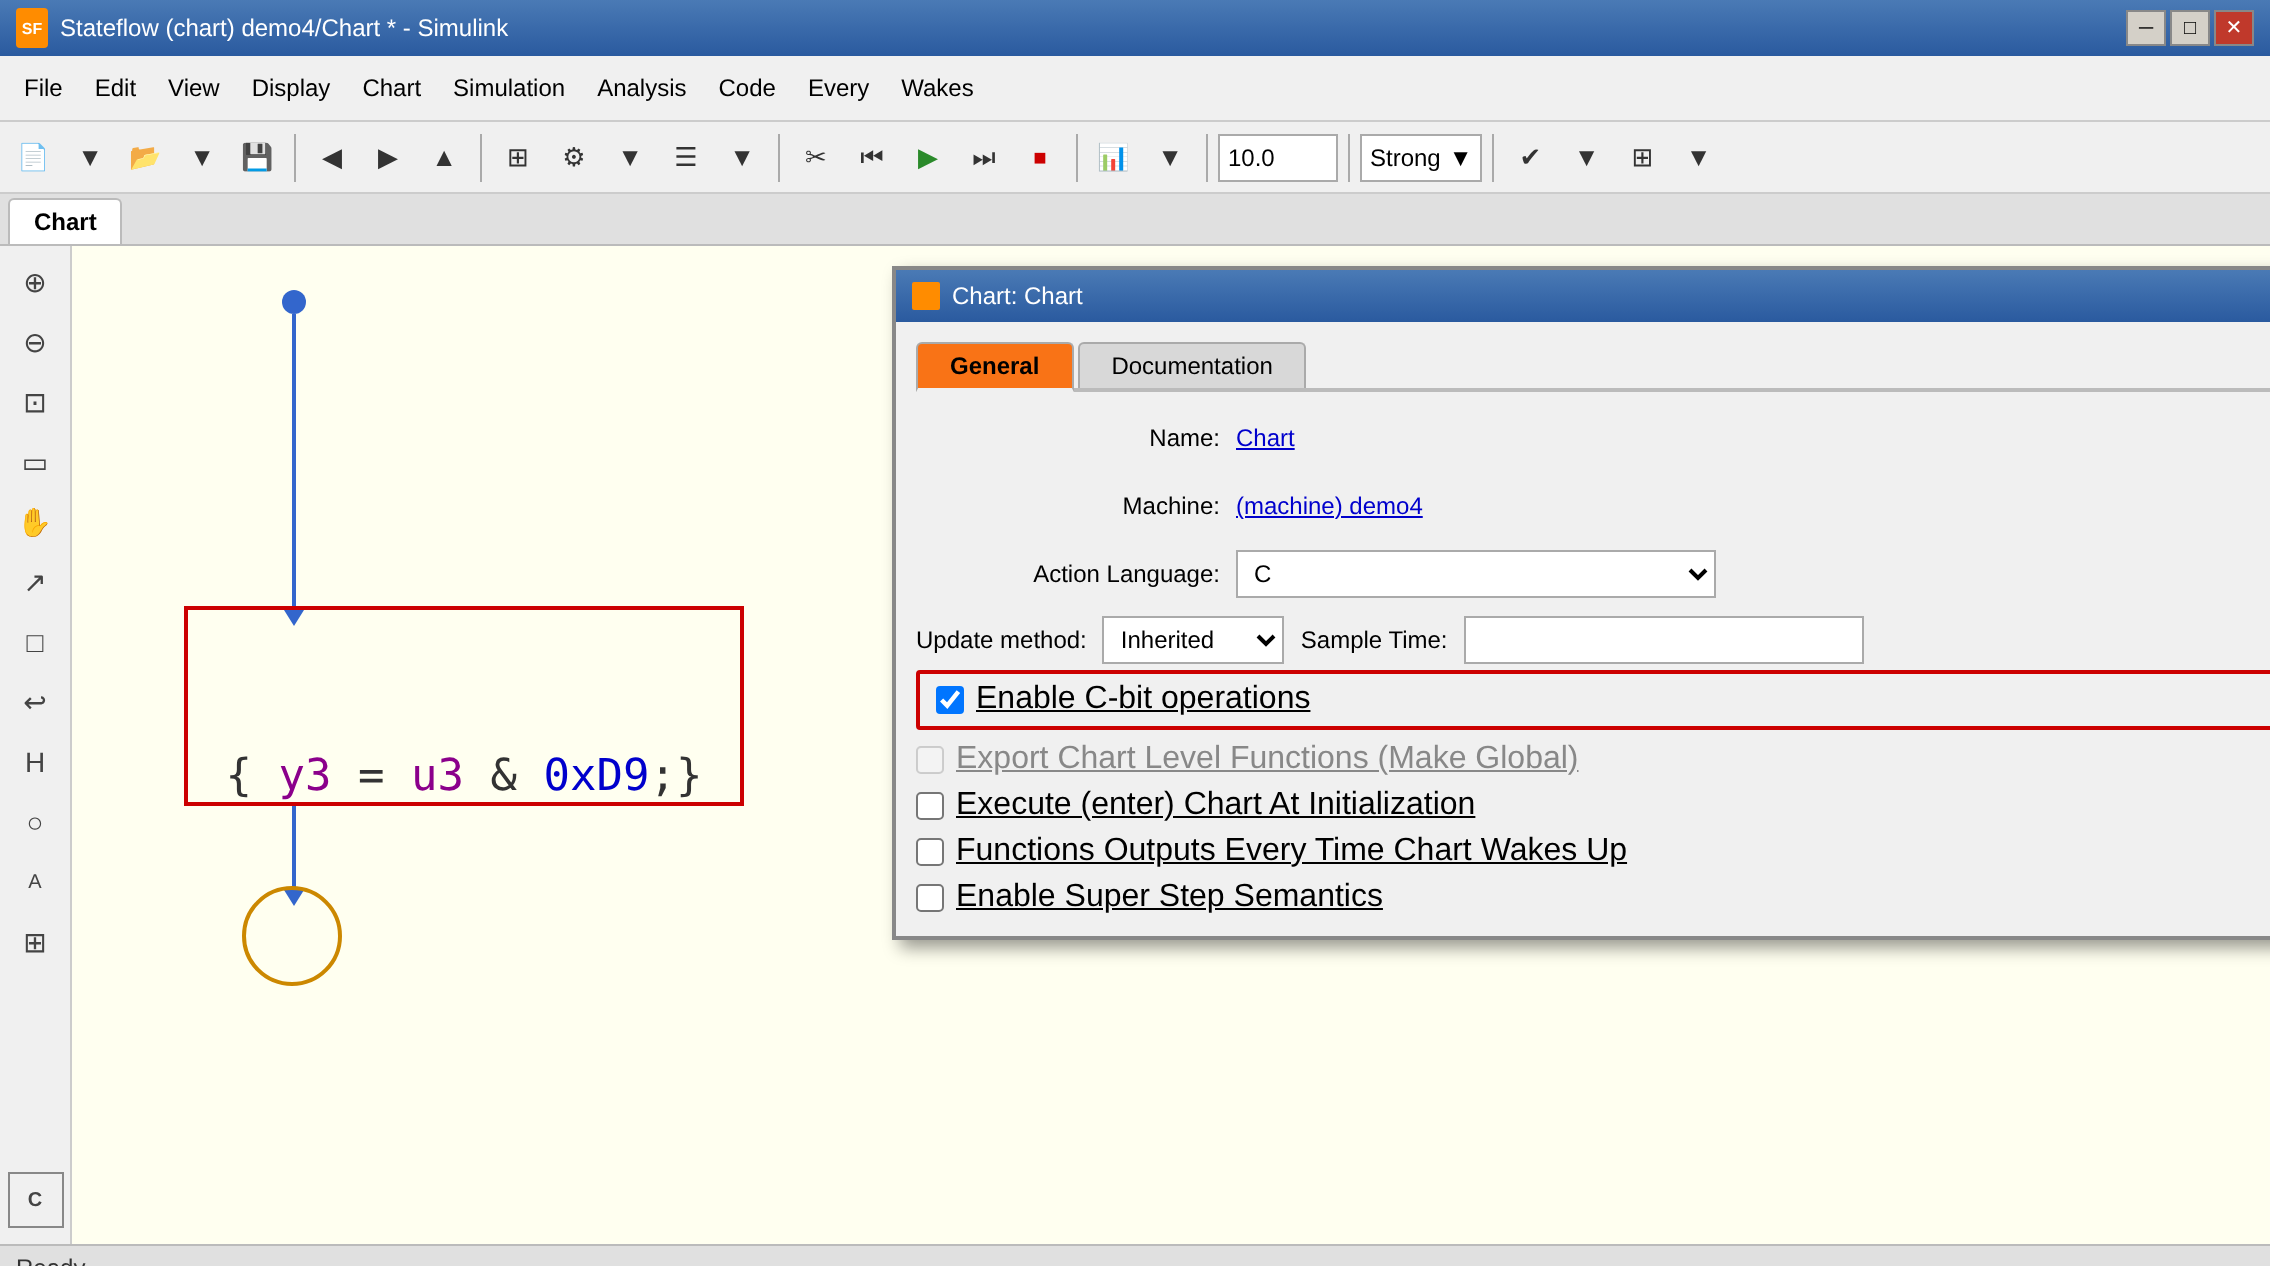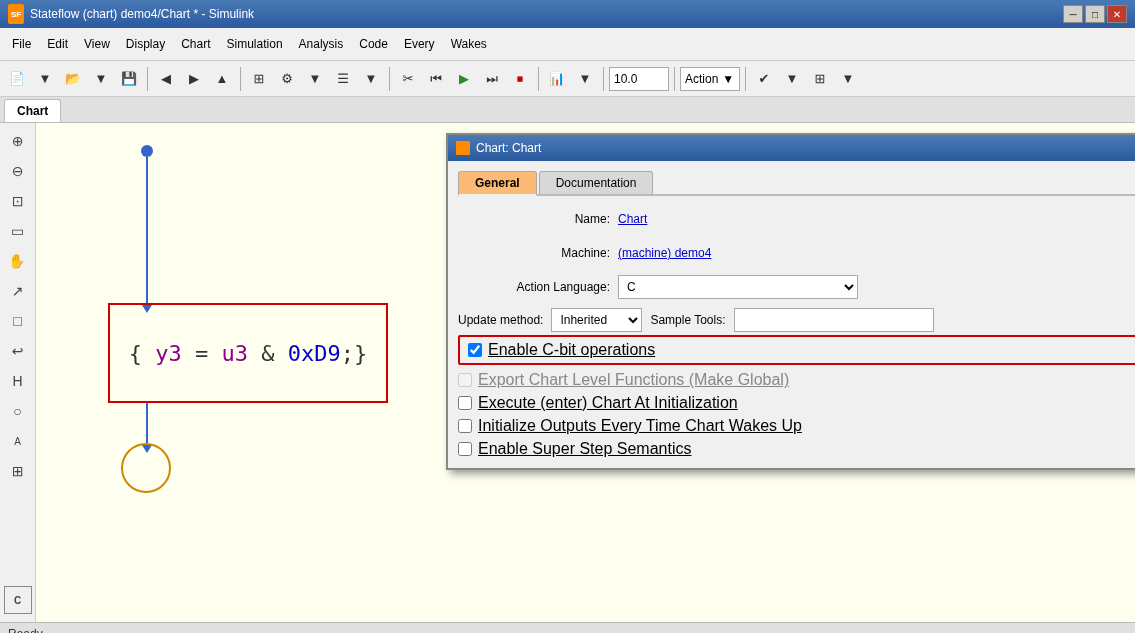--- a/index.html
+++ b/index.html
@@ -135,28 +135,28 @@
 
     
     .sf-content {
       position: absolute;
       top: 0; left: 0; right: 0; bottom: 0;
     }
 
     
     .state-box {
       position: absolute;
-      left: 72px;
+      left: 56px;
       top: 180px;
       width: 280px;
       height: 100px;
       border: 2px solid #cc0000;
       background: transparent;
       display: flex;
-      align-items: center;
+      align-items: flex-end;
       justify-content: center;
     }
     .state-label {
       font-size: 22px;
       font-family: monospace;
       color: #cc0000;
     }
     .state-label .var { color: #8b008b; }
     .state-label .op { color: #333; }
     .state-label .hex { color: #0000cc; }
@@ -290,21 +290,21 @@
       padding: 4px 16px;
       cursor: pointer;
       font-size: 12px;
       background: #d8d8d8;
       border: 1px solid #aaa;
       border-bottom: none;
       margin-right: 2px;
       border-radius: 3px 3px 0 0;
     }
     .dialog-tab.active {
-      background: #fdba74;
+      background: #f97316;
       font-weight: bold;
       border-bottom: 2px solid #f0f0f0;
       margin-bottom: -2px;
     }
 
     
     .form-row {
       display: flex;
       align-items: center;
       margin-bottom: 8px;
@@ -425,21 +425,21 @@
   <button class="tb-btn" style="color:#2a8a2a;">▶</button>
   <button class="tb-btn">⏭</button>
   <button class="tb-btn" style="color:#cc0000;">⏹</button>
   <div class="tb-sep"></div>
   <button class="tb-btn">📊</button>
   <button class="tb-btn">▼</button>
   <div class="tb-sep"></div>
   <input class="tb-input" type="text" value="10.0" style="">
   <div class="tb-sep"></div>
   <div class="tb-dropdown">
-    <span>Action</span>
+    <span>Strong</span>
     <span>▼</span>
   </div>
   <div class="tb-sep"></div>
   <button class="tb-btn">✔</button>
   <button class="tb-btn">▼</button>
   <button class="tb-btn">⊞</button>
   <button class="tb-btn">▼</button>
 </div>
 
 <div class="tab-bar">
@@ -529,21 +529,21 @@
           </div>
 
 
           <div class="update-row">
             <span class="update-label">Update method:</span>
             <select style="height:24px; border:1px solid #aaa; background:white; padding:0 4px; font-size:12px;">
               <option>Inherited</option>
               <option>Discrete</option>
               <option>Continuous</option>
             </select>
-            <span class="sample-label">Sample Tools:</span>
+            <span class="sample-label">Sample Time:</span>
             <input class="sample-input" type="text" value="" style="">
           </div>
 
           <div class="checkbox-section">
             <div class="checkbox-row">
               <input type="checkbox" checked="" id="cb-cbit" style="">
               <label class="checkbox-label" for="cb-cbit">Enable C-bit operations</label>
             </div>
           </div>
 
@@ -551,21 +551,21 @@
             <div class="checkbox-row">
               <input type="checkbox" id="cb-export" disabled="" style="">
               <label class="checkbox-label disabled" for="cb-export">Export Chart Level Functions (Make Global)</label>
             </div>
             <div class="checkbox-row">
               <input type="checkbox" id="cb-exec" style="">
               <label class="checkbox-label" for="cb-exec">Execute (enter) Chart At Initialization</label>
             </div>
             <div class="checkbox-row">
               <input type="checkbox" id="cb-init" style="">
-              <label class="checkbox-label" for="cb-init">Initialize Outputs Every Time Chart Wakes Up</label>
+              <label class="checkbox-label" for="cb-init">Functions Outputs Every Time Chart Wakes Up</label>
             </div>
             <div class="checkbox-row">
               <input type="checkbox" id="cb-super" style="">
               <label class="checkbox-label" for="cb-super">Enable Super Step Semantics</label>
             </div>
           </div>
         </div>
       </div>
     </div>
   </div>

